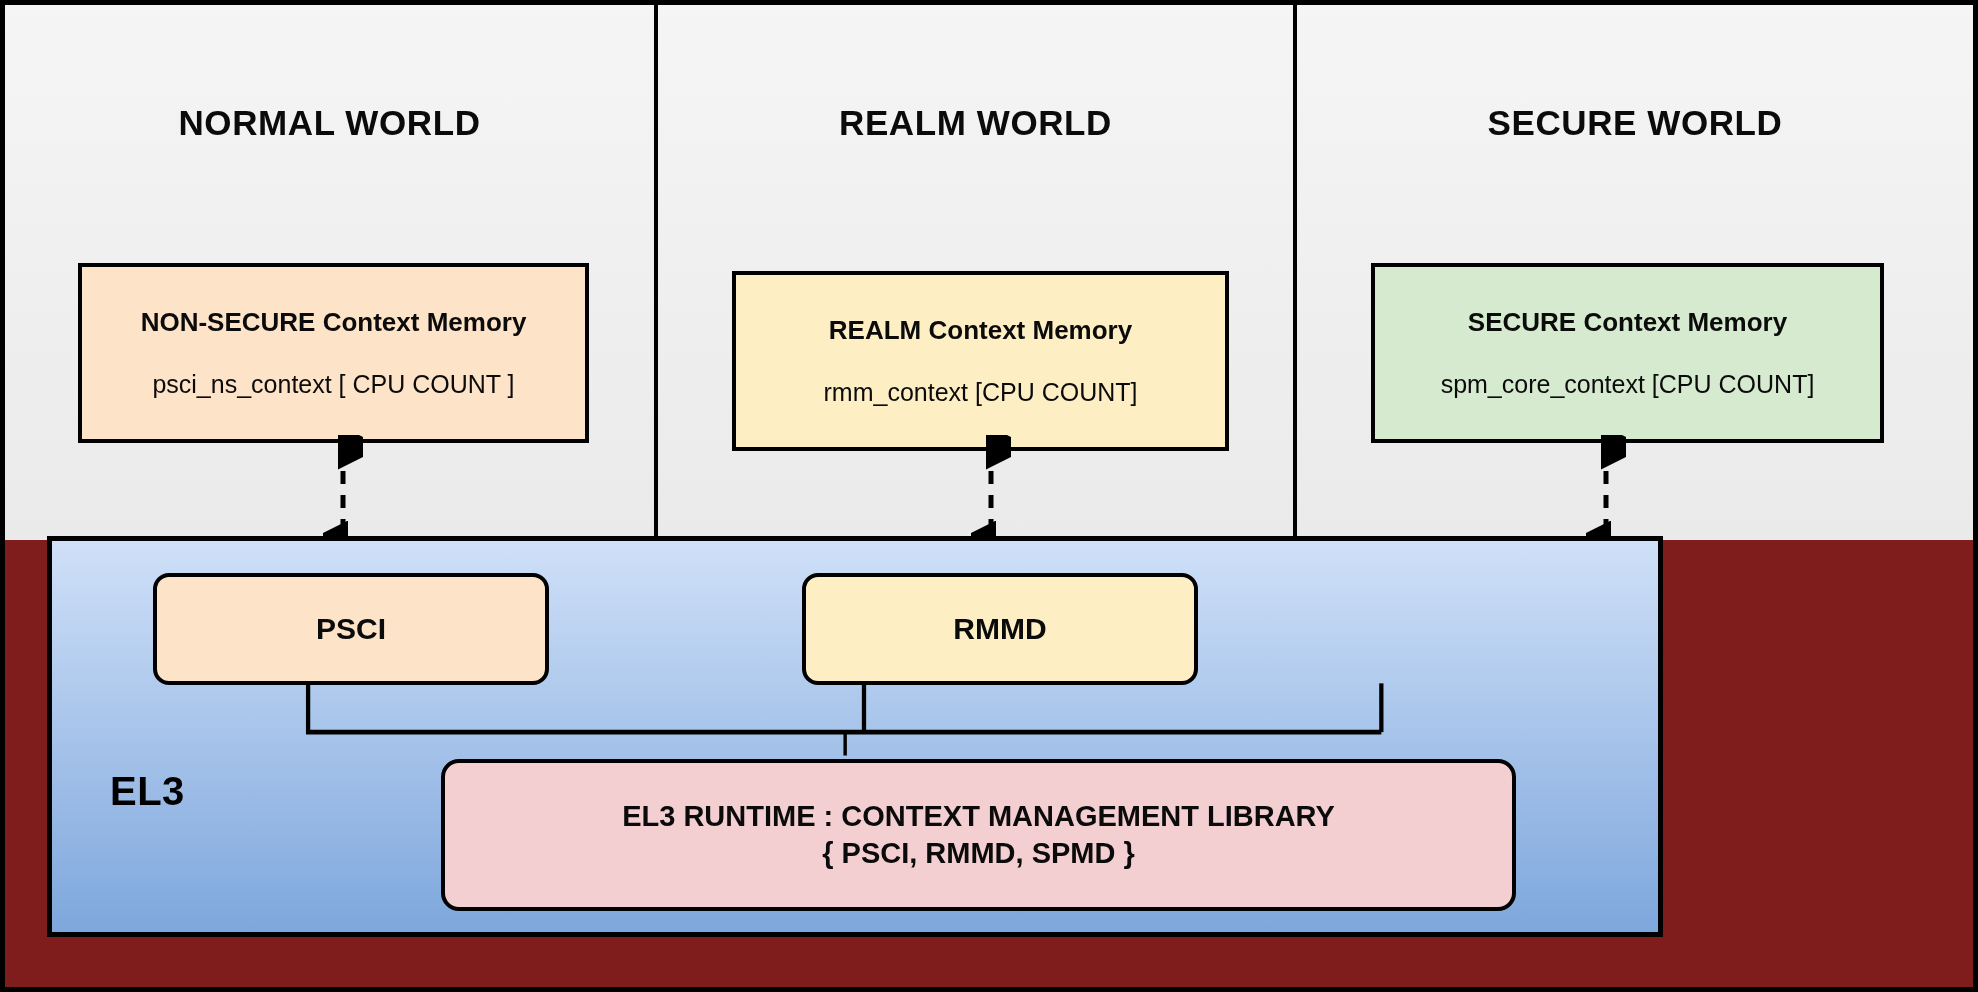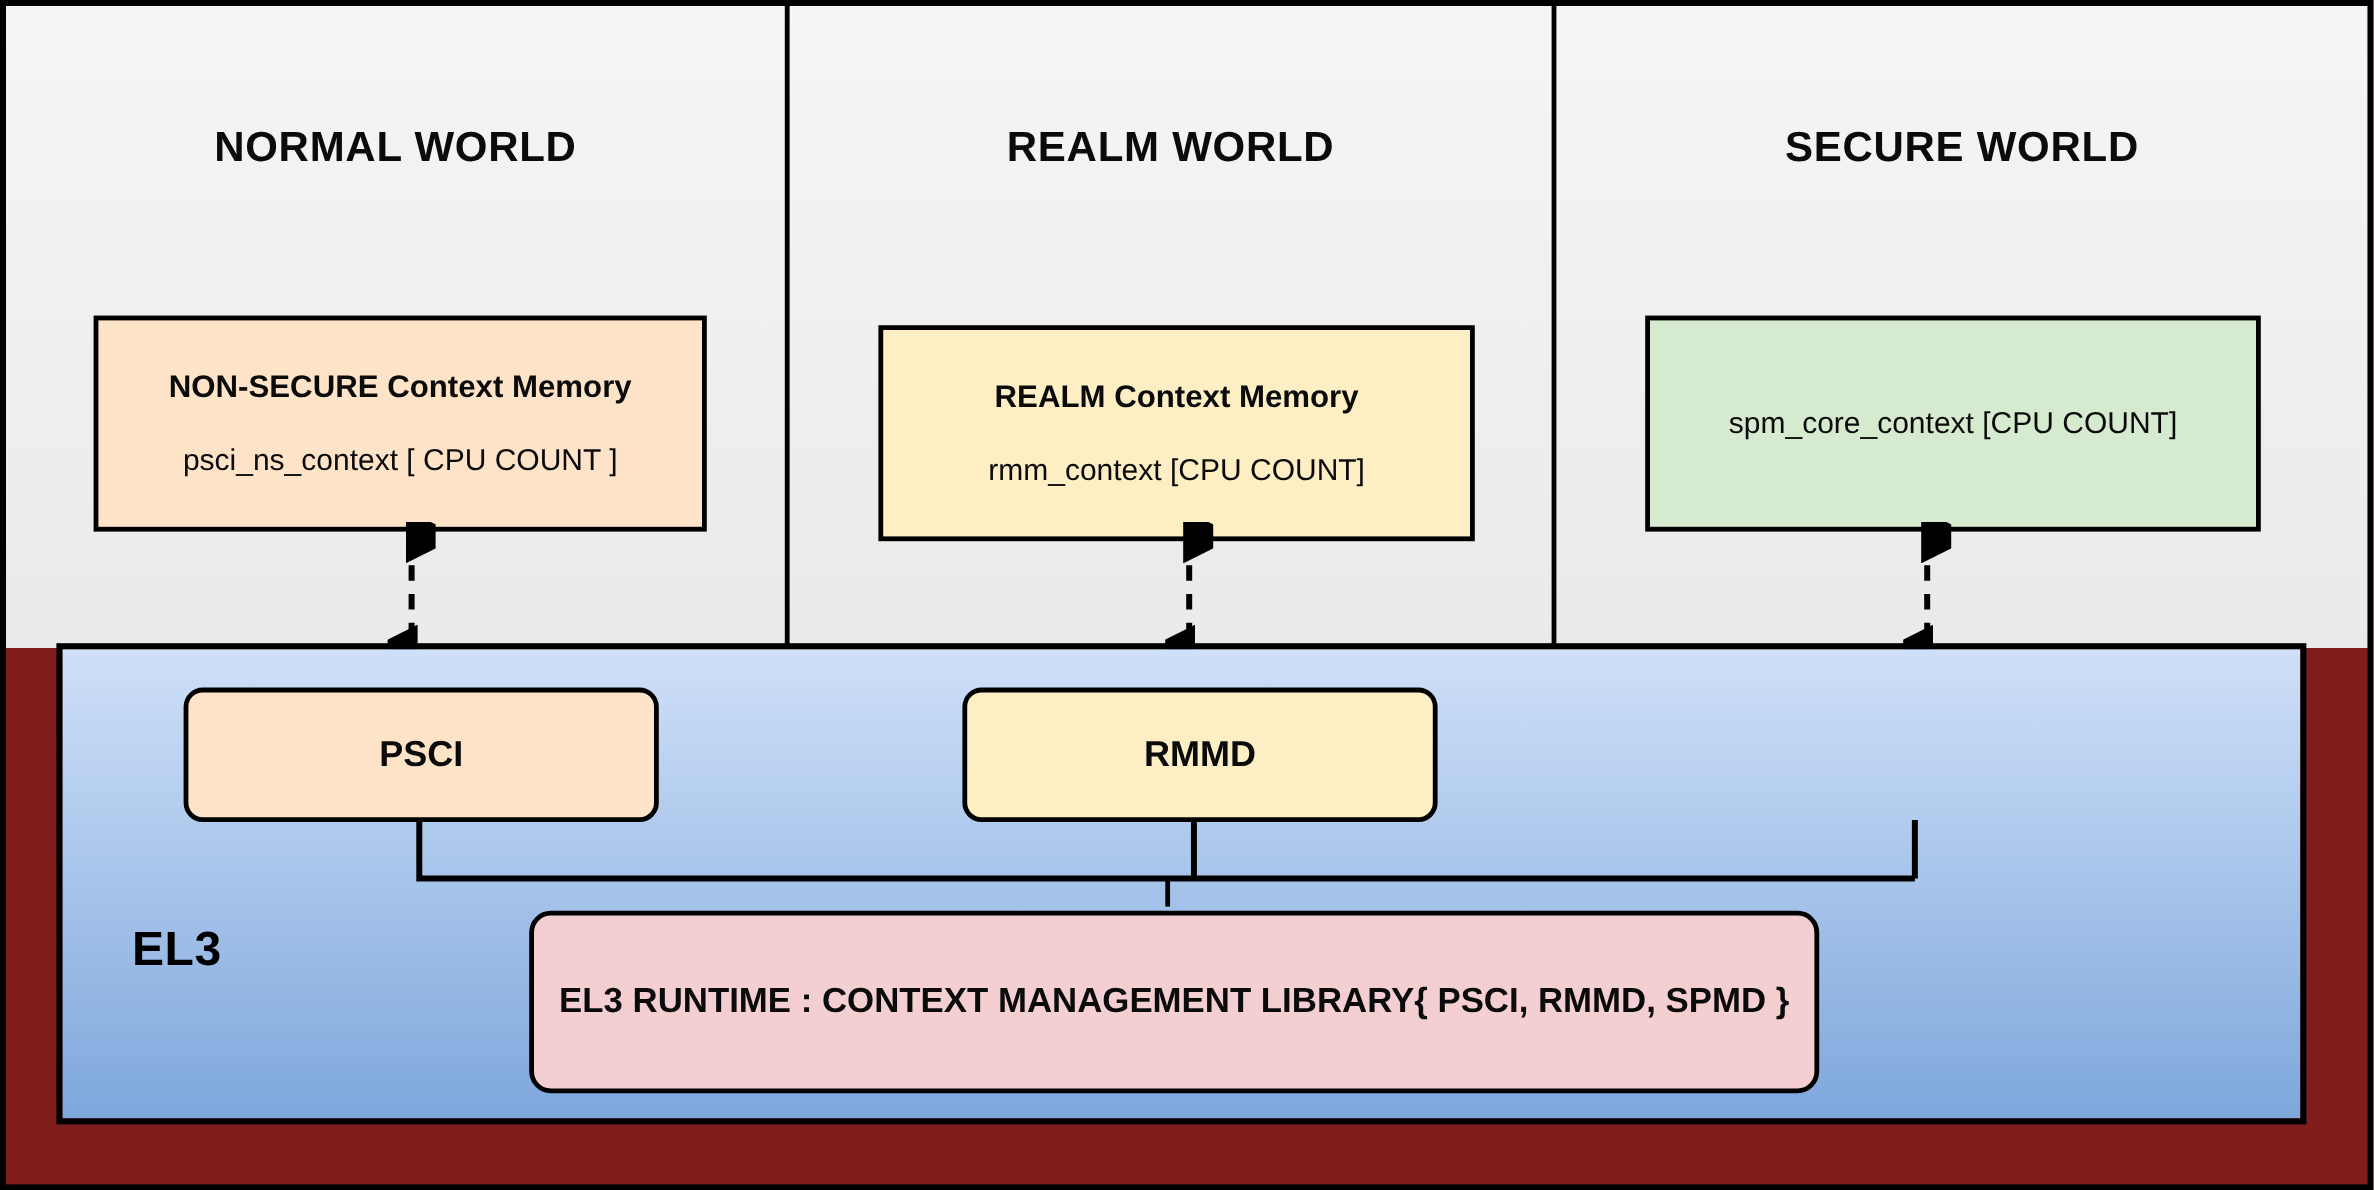--- a/index.html
+++ b/index.html
@@ -100,21 +100,21 @@
   }
   .dash-arrow.a1 { left: 318px;  top: 430px; }
   .dash-arrow.a2 { left: 966px;  top: 430px; }
   .dash-arrow.a3 { left: 1581px; top: 430px; }
 
   
   .el3-box {
     position: absolute;
     left: 42px;
     top: 531px;
-    width: 1875px;
+    width: 1616px;
     height: 401px;
     border: 5px solid #000000;
     box-sizing: border-box;
     background: linear-gradient(180deg, #cfe0f8 0%, #7ea7dc 100%);
   }
 
   .el3-label {
     position: absolute;
     left: 58px;
     top: 228px;
@@ -156,21 +156,21 @@
     position: absolute;
     left: 389px;
     top: 218px;
     width: 1075px;
     height: 152px;
     border: 4px solid #000000;
     border-radius: 18px;
     box-sizing: border-box;
     background: #f4cfd1;
     display: flex;
-    flex-direction: row;
+    flex-direction: column;
     align-items: center;
     justify-content: center;
   }
   .runtime-line {
     font-size: 29px;
     font-weight: bold;
     color: #0b0b0b;
     line-height: 1.28;
     white-space: nowrap;
   }
@@ -202,20 +202,21 @@
     <div class="mem-title">NON-SECURE Context Memory</div>
     <div class="mem-sub">psci_ns_context  [ CPU COUNT ]</div>
   </div>
 
   <div class="mem-box rlm">
     <div class="mem-title">REALM Context Memory</div>
     <div class="mem-sub">rmm_context [CPU COUNT]</div>
   </div>
 
   <div class="mem-box sec">
+    <div class="mem-title">SECURE Context Memory</div>
     <div class="mem-sub">spm_core_context  [CPU COUNT]</div>
   </div>
 
   <svg class="dash-arrow a1" viewBox="0 0 40 120">
     <defs>
       <marker id="ahU1" markerWidth="9" markerHeight="9" refX="4.5" refY="8" orient="auto">
         <path d="M4.5 0 L9 9 L0 9 Z" fill="#000"></path>
       </marker>
       <marker id="ahD1" markerWidth="9" markerHeight="9" refX="4.5" refY="1" orient="auto">
         <path d="M4.5 9 L0 0 L9 0 Z" fill="#000"></path>

